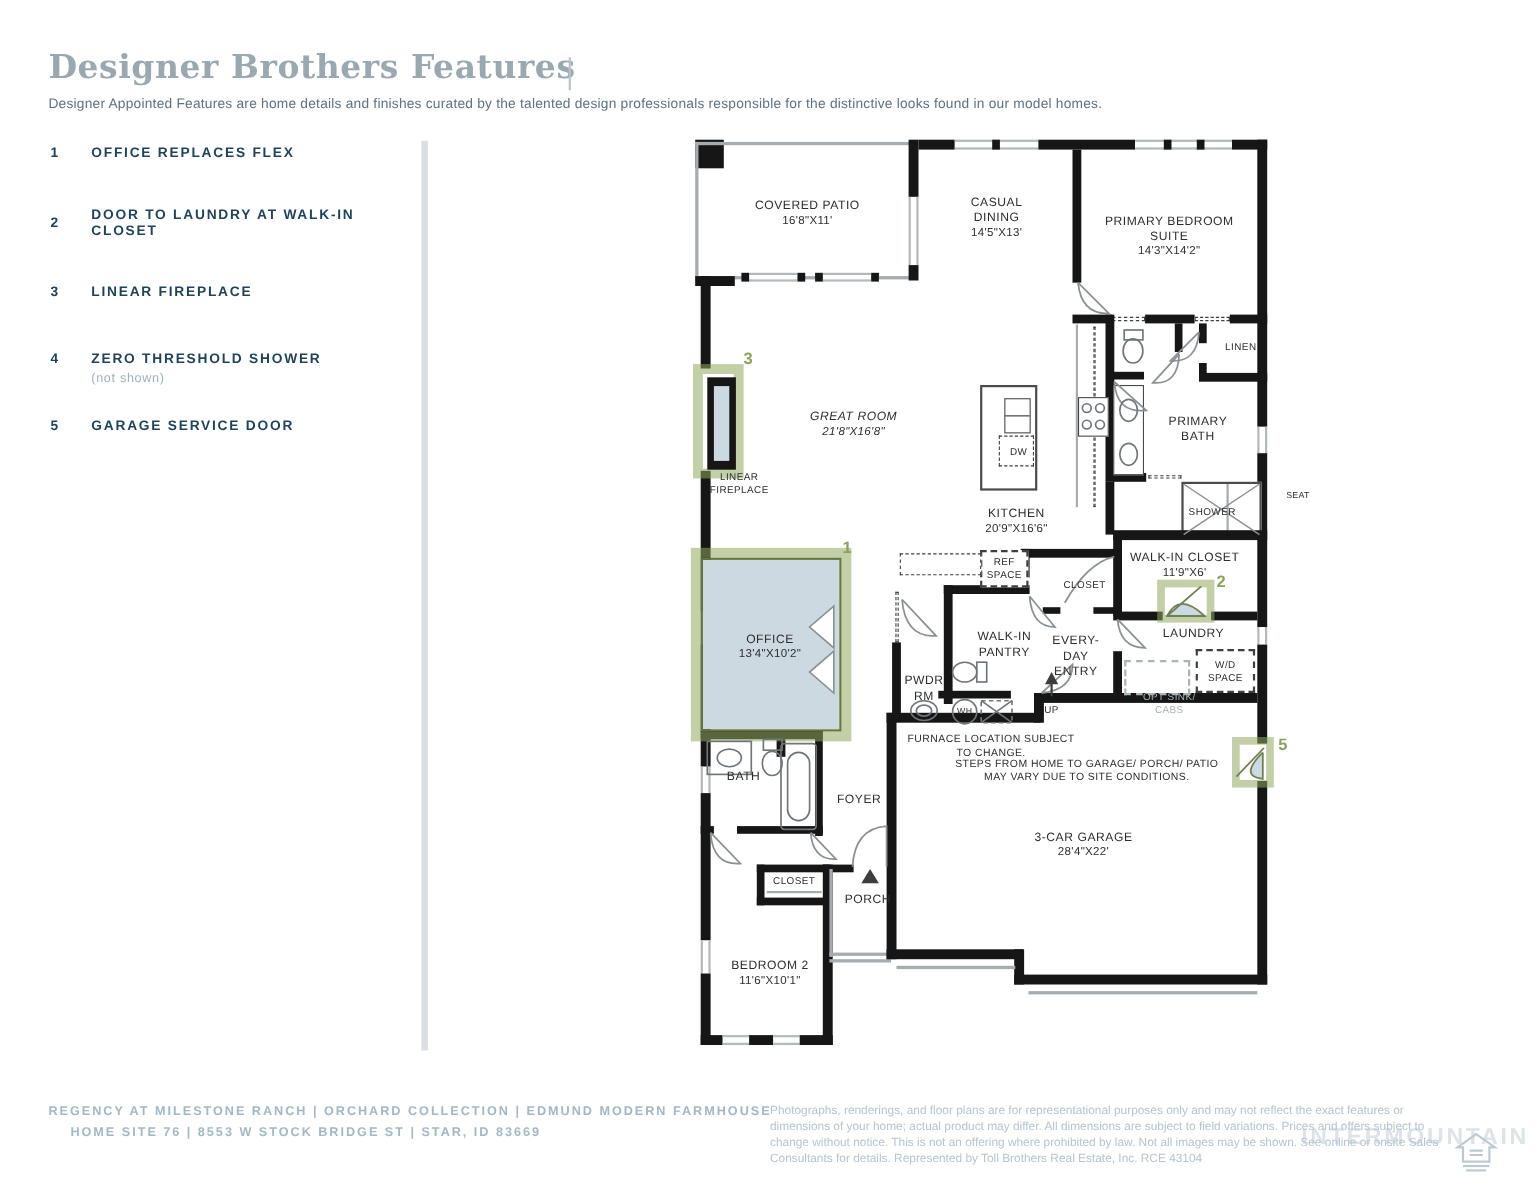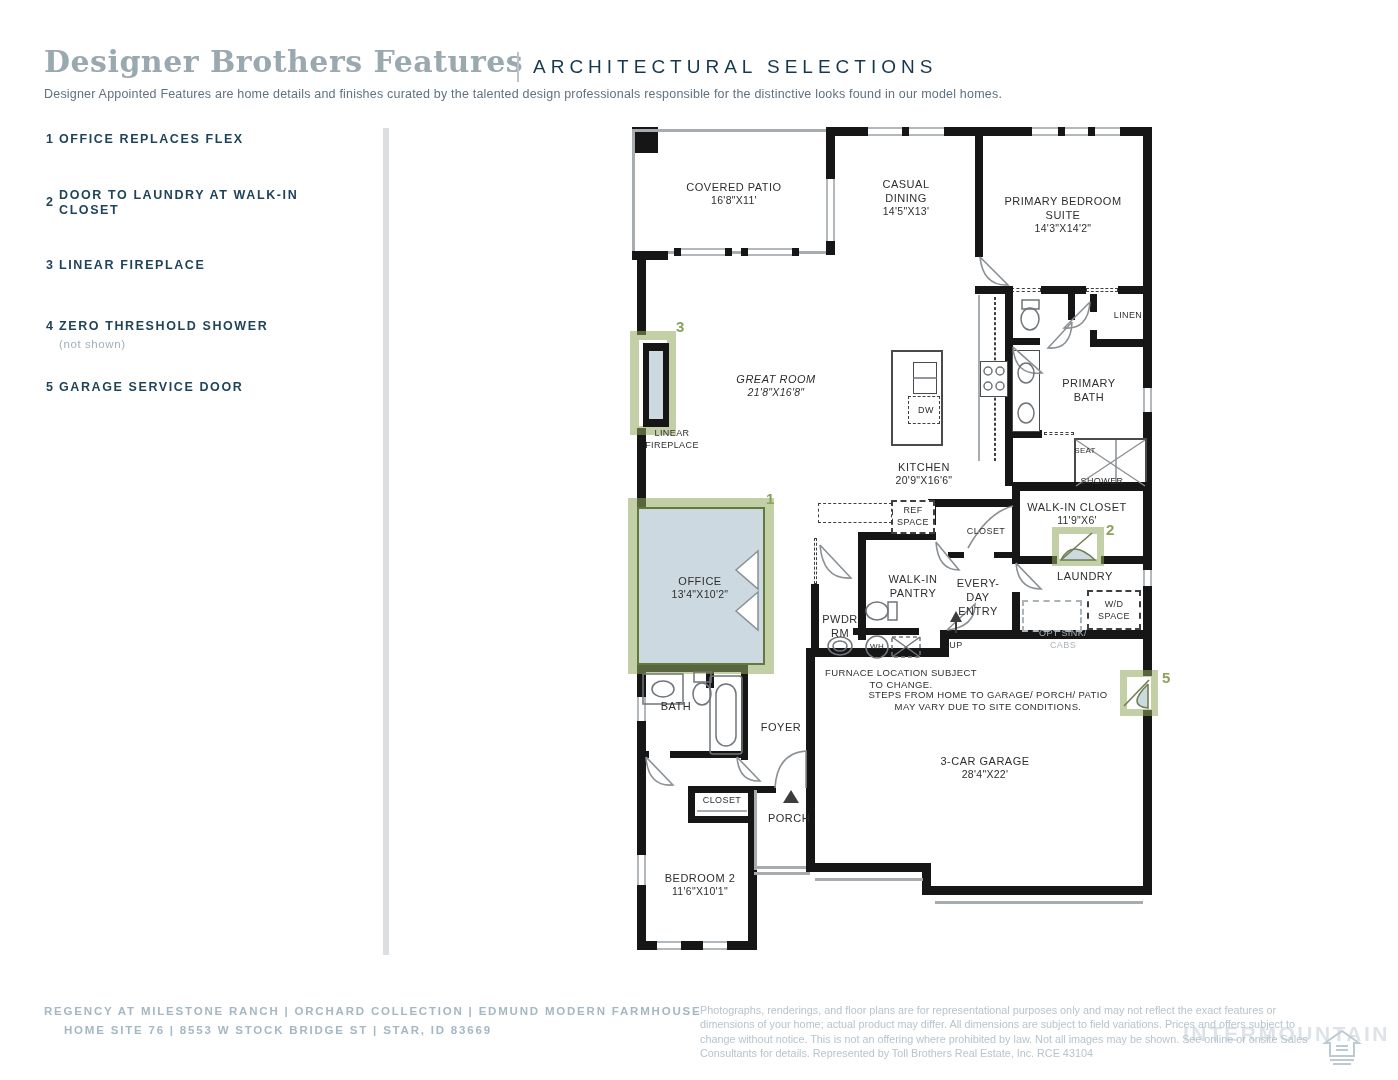--- a/index.html
+++ b/index.html
@@ -7,21 +7,21 @@
         font-family:"Liberation Sans",sans-serif;}
   .abs{position:absolute;}
   
   #title{left:44px;top:44px;font-family:"DejaVu Serif","Liberation Serif",serif;
          font-weight:bold;font-size:30px;color:#9aa8b0;letter-spacing:.5px;}
   #title-sep{left:517px;top:52px;width:2px;height:30px;background:#b9c3c9;}
   #tagline{left:533px;top:56px;font-size:19px;color:#16384e;letter-spacing:5px;font-weight:500;}
   #desc{left:44px;top:87px;font-size:12.5px;color:#5f7280;letter-spacing:.2px;}
   
   .feat-num{width:20px;text-align:left;font-weight:bold;font-size:12.5px;color:#1f4459;letter-spacing:1px;}
-  .feat-label{left:59px;width:300px;font-weight:bold;font-size:12.5px;color:#1f4459;
+  .feat-label{left:83px;width:300px;font-weight:bold;font-size:12.5px;color:#1f4459;
               letter-spacing:1.6px;line-height:1.16;}
   .feat-note{font-weight:normal;font-size:11.5px;color:#9fb0ba;letter-spacing:.6px;margin-top:4px;}
   #divider{left:383px;top:128px;width:6px;height:827px;background:#dcdfe1;}
   
   .w{position:absolute;background:#161616;}
   .tl{position:absolute;background:#a6acb0;}
   .winh{position:absolute;background:#fff;border-top:2px solid #b2b8bb;border-bottom:2px solid #b2b8bb;box-sizing:border-box;}
   .winv{position:absolute;background:#fff;border-left:2px solid #b2b8bb;border-right:2px solid #b2b8bb;box-sizing:border-box;}
   .dash{position:absolute;border:2px dashed #3f3f3f;box-sizing:border-box;background:#fff;}
   .dashg{position:absolute;border:2px dashed #aab3b9;box-sizing:border-box;}
@@ -42,21 +42,20 @@
              letter-spacing:2.5px;color:rgba(173,189,199,.42);}
   svg{position:absolute;left:0;top:0;pointer-events:none;}
 </style>
 </head>
 <body>
 
 <div id="page">
 
   <div class="abs" id="title">Designer Brothers Features</div>
   <div class="abs" id="title-sep"></div>
-  <div class="abs" id="tagline">ARCHITECTURAL SELECTIONS</div>
   <div class="abs" id="desc">Designer Appointed Features are home details and finishes curated by the talented design professionals responsible for the distinctive looks found in our model homes.</div>
 
   <div class="abs feat-num" style="left:46px;top:132px;">1</div>
   <div class="abs feat-label" style="top:132px;">OFFICE REPLACES FLEX</div>
   <div class="abs feat-num" style="left:46px;top:195px;">2</div>
   <div class="abs feat-label" style="top:188px;width:250px;">DOOR TO LAUNDRY AT WALK-IN CLOSET</div>
   <div class="abs feat-num" style="left:46px;top:258px;">3</div>
   <div class="abs feat-label" style="top:258px;">LINEAR FIREPLACE</div>
   <div class="abs feat-num" style="left:46px;top:319px;">4</div>
   <div class="abs feat-label" style="top:319px;">
@@ -277,22 +276,22 @@
     <div class="lbl wrap" style="left:906px;top:198px;width:76px;">
       <div>CASUAL DINING</div>
         <div class="d">14'5"X13'</div>
       </div>
     <div class="lbl wrap" style="left:1063px;top:215px;width:140px;">
       <div>PRIMARY BEDROOM SUITE</div>
         <div class="d">14'3"X14'2"</div>
       </div>
     <div class="lbl sm" style="left:1128px;top:316px;">LINEN</div>
     <div class="lbl wrap" style="left:1089px;top:390px;width:80px;">PRIMARY BATH</div>
-    <div class="lbl xs" style="left:1085px;top:451px;">SEAT</div>
-    <div class="lbl sm" style="left:1102px;top:466px;margin-top:16px;">SHOWER</div>
+    <div class="lbl xs" style="left:1180px;top:451px;">SEAT</div>
+    <div class="lbl sm" style="left:1102px;top:466px;">SHOWER</div>
     <div class="lbl" style="left:776px;top:386px;font-style:italic;">
       <div>GREAT ROOM</div>
         <div class="d">21'8"X16'8"</div>
       </div>
     <div class="lbl wrap sm" style="left:672px;top:440px;width:78px;">LINEAR FIREPLACE</div>
     <div class="lbl" style="left:924px;top:474px;">
       <div>KITCHEN</div>
         <div class="d">20'9"X16'6"</div>
       </div>
     <div class="lbl sm" style="left:926px;top:411px;">DW</div>

